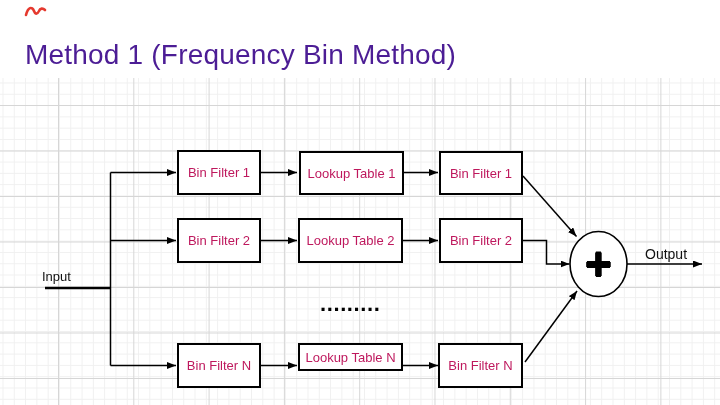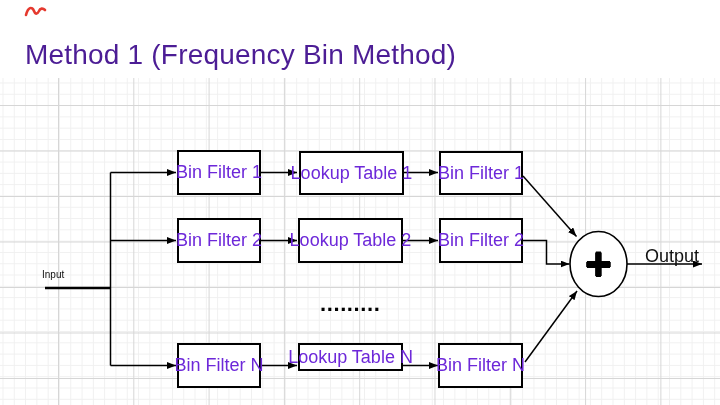--- a/index.html
+++ b/index.html
@@ -21,24 +21,24 @@
   }
   .page-title{
     position:absolute;left:25px;top:39px;
     font-size:28px;letter-spacing:0.2px;font-weight:500;
     color:#4c1d95;white-space:nowrap;
   }
   .red-mark{position:absolute;left:24px;top:4px;}
   .box{
     position:absolute;background:#ffffff;border:2px solid #000;
     display:flex;align-items:center;justify-content:center;
-    font-size:18px;color:#6d28d9;box-sizing:border-box;white-space:nowrap;
+    font-size:13px;color:#be185d;box-sizing:border-box;white-space:nowrap;
   }
   .lbl{
-    position:absolute;font-size:10px;color:#111;white-space:nowrap;
+    position:absolute;font-size:13px;color:#111;white-space:nowrap;
   }
   .dots{
     position:absolute;left:320px;top:294px;width:70px;height:22px;
     font-size:22px;font-weight:bold;letter-spacing:0.6px;line-height:20px;
     color:#000;overflow:hidden;
   }
   .sum-plus{
     position:absolute;left:576px;top:239px;width:45px;height:50px;
     display:flex;align-items:center;justify-content:center;
     font-size:46px;font-weight:bold;color:#000;
@@ -82,21 +82,21 @@
   <ellipse cx="598.5" cy="264" rx="28.5" ry="32.5" fill="#ffffff" stroke="#000" stroke-width="1.6"></ellipse>
 
   <line x1="523" y1="176" x2="576.5" y2="236.5" stroke="#000" stroke-width="1.5" marker-end="url(#arr)"></line>
   <path d="M523,240.5 L546.5,240.5 L546.5,264 L569.5,264" fill="none" stroke="#000" stroke-width="1.5" marker-end="url(#arr)"></path>
   <line x1="525" y1="362" x2="577" y2="291" stroke="#000" stroke-width="1.5" marker-end="url(#arr)"></line>
 
   <line x1="627" y1="264" x2="702" y2="264" stroke="#000" stroke-width="1.5" marker-end="url(#arr)"></line>
 </svg>
 
 <div class="lbl" style="left:42px;top:269px">Input</div>
-<div class="lbl" style="left:645px;top:246px;font-size:18px">Output</div>
+<div class="lbl" style="left:645px;top:246px;font-size:14px">Output</div>
 
 <div class="box" style="left:177px;top:150px;width:84px;height:45px">Bin Filter 1</div>
 <div class="box" style="left:299px;top:151px;width:105px;height:44px">Lookup Table 1</div>
 <div class="box" style="left:439px;top:151px;width:84px;height:44px">Bin Filter 1</div>
 
 <div class="box" style="left:177px;top:218px;width:84px;height:45px">Bin Filter 2</div>
 <div class="box" style="left:298px;top:218px;width:105px;height:45px">Lookup Table 2</div>
 <div class="box" style="left:439px;top:218px;width:84px;height:45px">Bin Filter 2</div>
 
 <div class="dots">.........</div>

